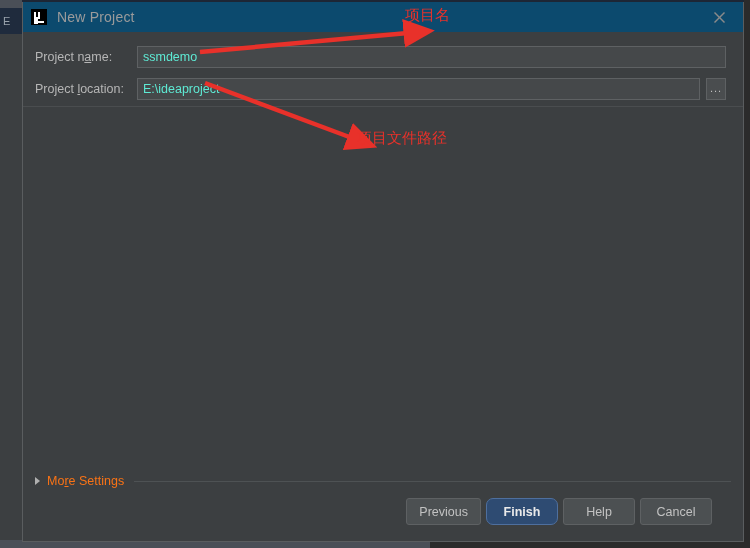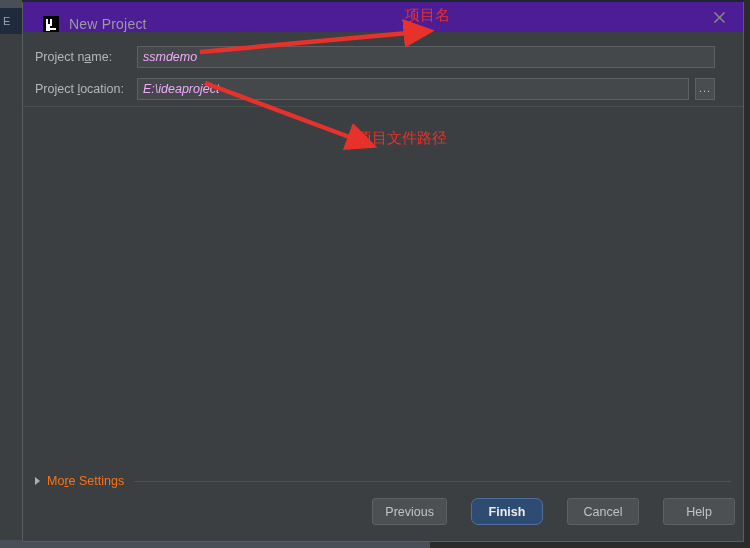--- a/index.html
+++ b/index.html
@@ -72,25 +72,25 @@
     border: 1px solid #5a5d5f;
     border-top: none;
     display: flex;
     flex-direction: column;
   }
 
   
   .titlebar {
     position: relative;
     height: 30px;
-    background: #4c1d95;
+    background: #0c4a6e;
     flex: 0 0 30px;
     display: flex;
-    align-items: flex-end;
-    padding-left: 20px;
+    align-items: center;
+    padding-left: 8px;
   }
   .ij-logo {
     width: 16px; height: 16px;
     background: #000000;
     position: relative;
     flex: 0 0 16px;
   }
   .ij-logo::before {
     content: "";
     position: absolute;
@@ -126,21 +126,21 @@
     align-items: center;
     justify-content: center;
     cursor: pointer;
   }
   .close-btn svg { display: block; }
 
   
   .body {
     flex: 1 1 auto;
     position: relative;
-    padding: 14px 28px 0 12px;
+    padding: 14px 17px 0 12px;
   }
 
   .form-row {
     display: flex;
     align-items: center;
     height: 22px;
     margin-bottom: 10px;
   }
   .form-label {
     width: 102px;
@@ -150,27 +150,26 @@
     flex: 0 0 102px;
     white-space: nowrap;
   }
   .form-label u { text-decoration: underline; }
 
   .text-field {
     flex: 1 1 auto;
     height: 22px;
     background: #45484a;
     border: 1px solid #5e6163;
-    color: #f0abfc;
+    color: #5eead4;
     font-size: 12.5px;
     font-family: "Liberation Sans", sans-serif;
     padding: 0 5px;
     line-height: 20px;
     outline: none;
-    font-style: italic;
   }
   .browse-btn {
     flex: 0 0 20px;
     height: 22px;
     margin-left: 6px;
     background: #4a4d4f;
     border: 1px solid #5e6163;
     color: #bfbfbf;
     font-size: 11px;
     line-height: 18px;
@@ -215,22 +214,22 @@
   .more-line {
     flex: 1 1 auto;
     height: 1px;
     background: #4e5254;
   }
 
   .button-bar {
     display: flex;
     justify-content: flex-end;
     align-items: center;
-    gap: 24px;
-    padding: 0 8px 16px 14px;
+    gap: 5px;
+    padding: 0 31px 16px 14px;
   }
   .btn {
     min-width: 72px;
     height: 27px;
     background: #4c5052;
     border: 1px solid #5e6163;
     border-radius: 3px;
     color: #c2c2c2;
     font-size: 12.5px;
     font-family: "Liberation Sans", sans-serif;
@@ -315,22 +314,22 @@
       <div class="disclosure"></div>
       <div class="more-settings-label">
         <span>Mo</span><u>r</u><span>e Settings</span>
       </div>
       <div class="more-line"></div>
     </div>
 
     <div class="button-bar">
       <button class="btn">Previous</button>
       <button class="btn default">Finish</button>
+      <button class="btn">Help</button>
       <button class="btn">Cancel</button>
-      <button class="btn">Help</button>
     </div>
   </div>
 
   <div class="anno-layer">
     <svg width="750" height="548">
       <defs>
         <marker id="ah" markerWidth="7" markerHeight="7" refX="1" refY="3.2" orient="auto" markerUnits="strokeWidth">
           <path d="M0,0 L7,3.2 L0,6.4 z" fill="#e8312a"></path>
         </marker>
       </defs>

